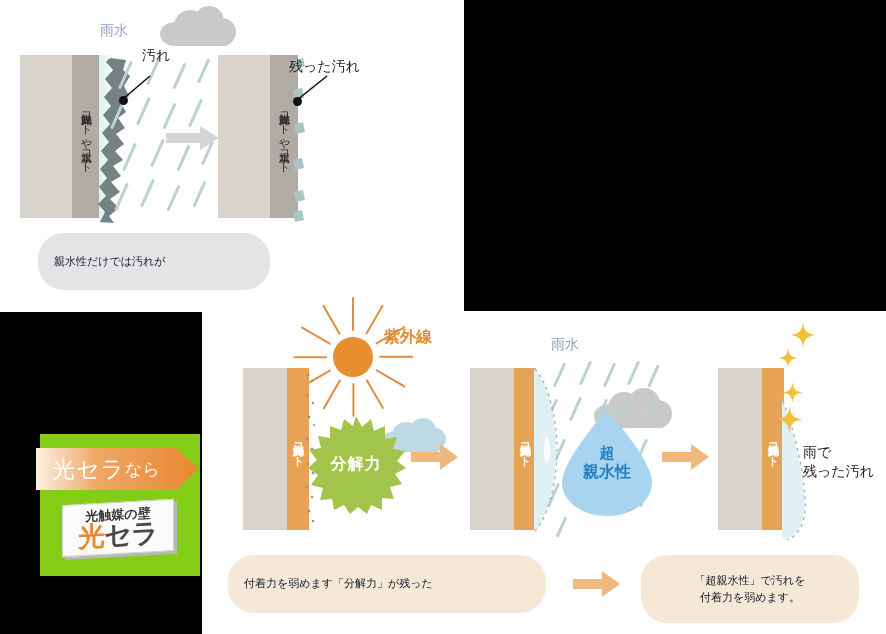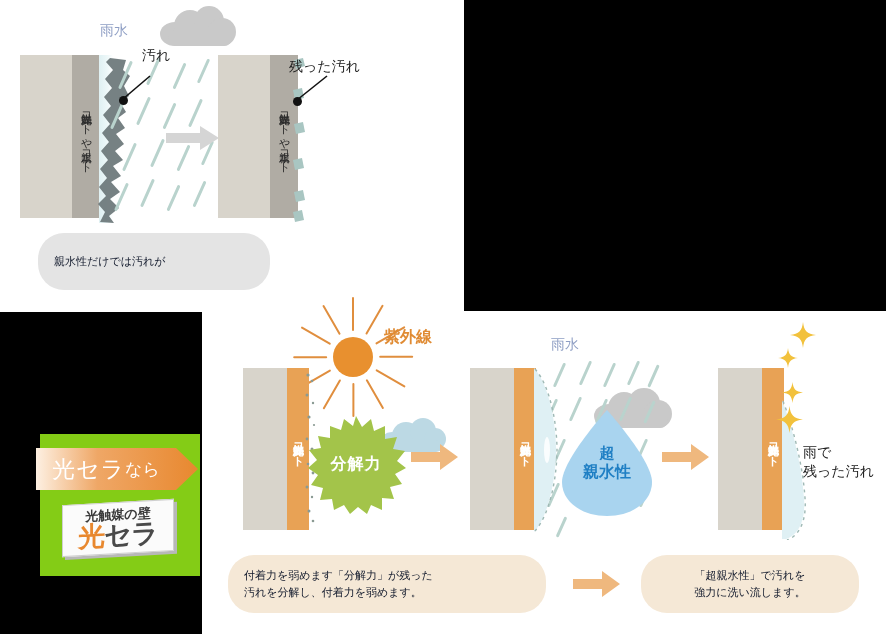--- a/index.html
+++ b/index.html
@@ -349,23 +349,22 @@
   <path fill="#f2c13c" d="M13,0 C14,9 17,12 26,13 C17,14 14,17 13,26 C12,17 9,14 0,13 C9,12 12,9 13,0 Z"></path>
 </svg>
 
 <div class="wash-label" style="left:803px;top:443px;">
   <div>雨で</div>
   <div>残った汚れ</div>
 </div>
 
 <div class="bubble bubble-cream" style="left:228px;top:555px;width:318px;height:58px;">
   <div class="line">付着力を弱めます「分解力」が残った</div>
-  <div class="line">汚れを分解し、付着力を弱めます。</div>
 </div>
 
 <svg class="arrow-orange" style="left:573px;top:570px;" width="48" height="28" viewBox="0 0 48 28">
   <path fill="#efb87e" d="M0,9 L29,9 L29,1 L47,14 L29,27 L29,19 L0,19 Z"></path>
 </svg>
 
-<div class="bubble bubble-cream" style="left:641px;top:555px;width:218px;height:58px;align-items:center;">
+<div class="bubble bubble-cream" style="left:641px;top:555px;width:218px;height:68px;align-items:center;">
   <div class="line">「超親水性」で汚れを</div>
-  <div class="line">強力に洗い流します。</div>
+  <div class="line">付着力を弱めます。</div>
 </div>
 
 </body></html>

